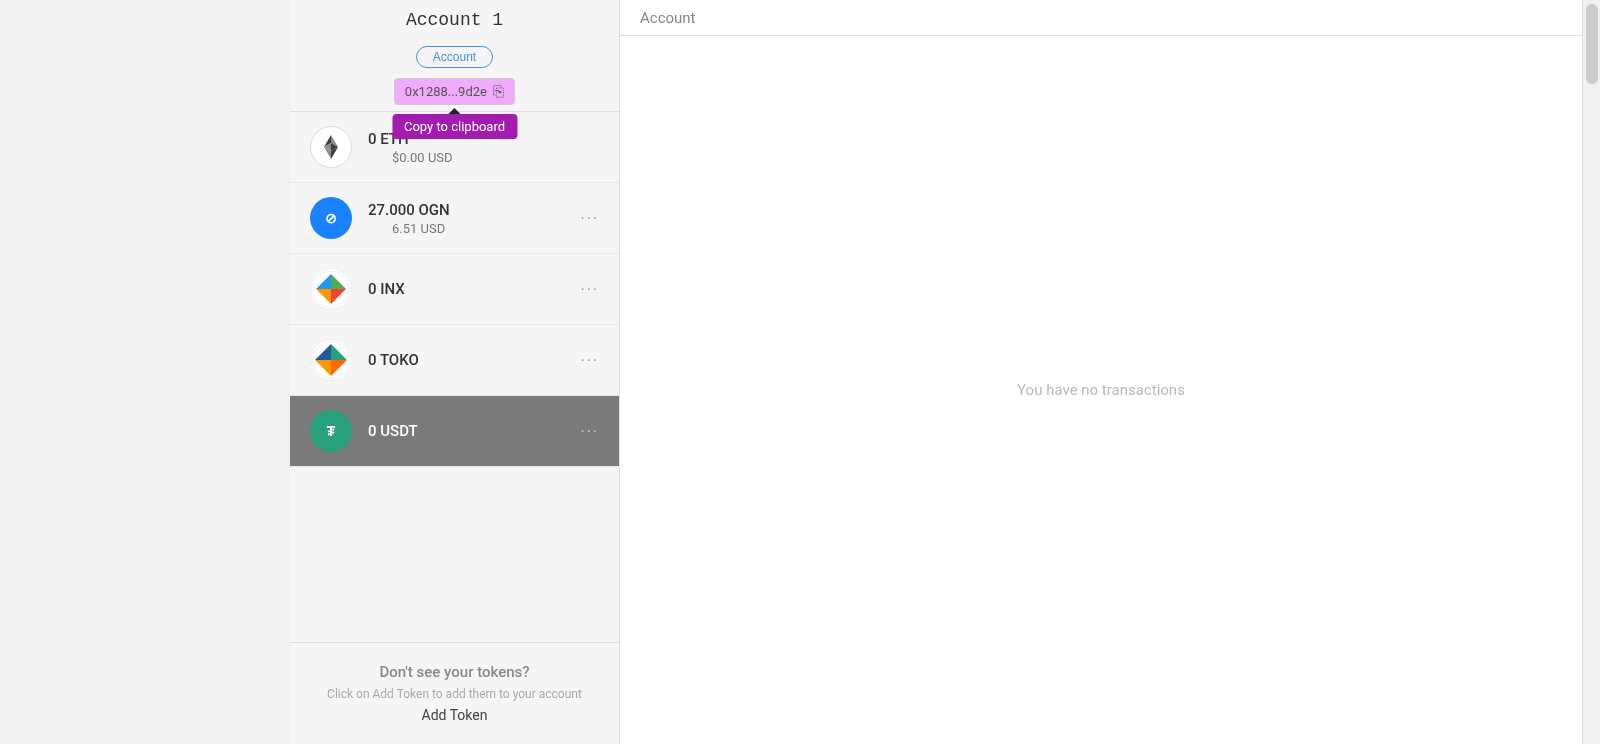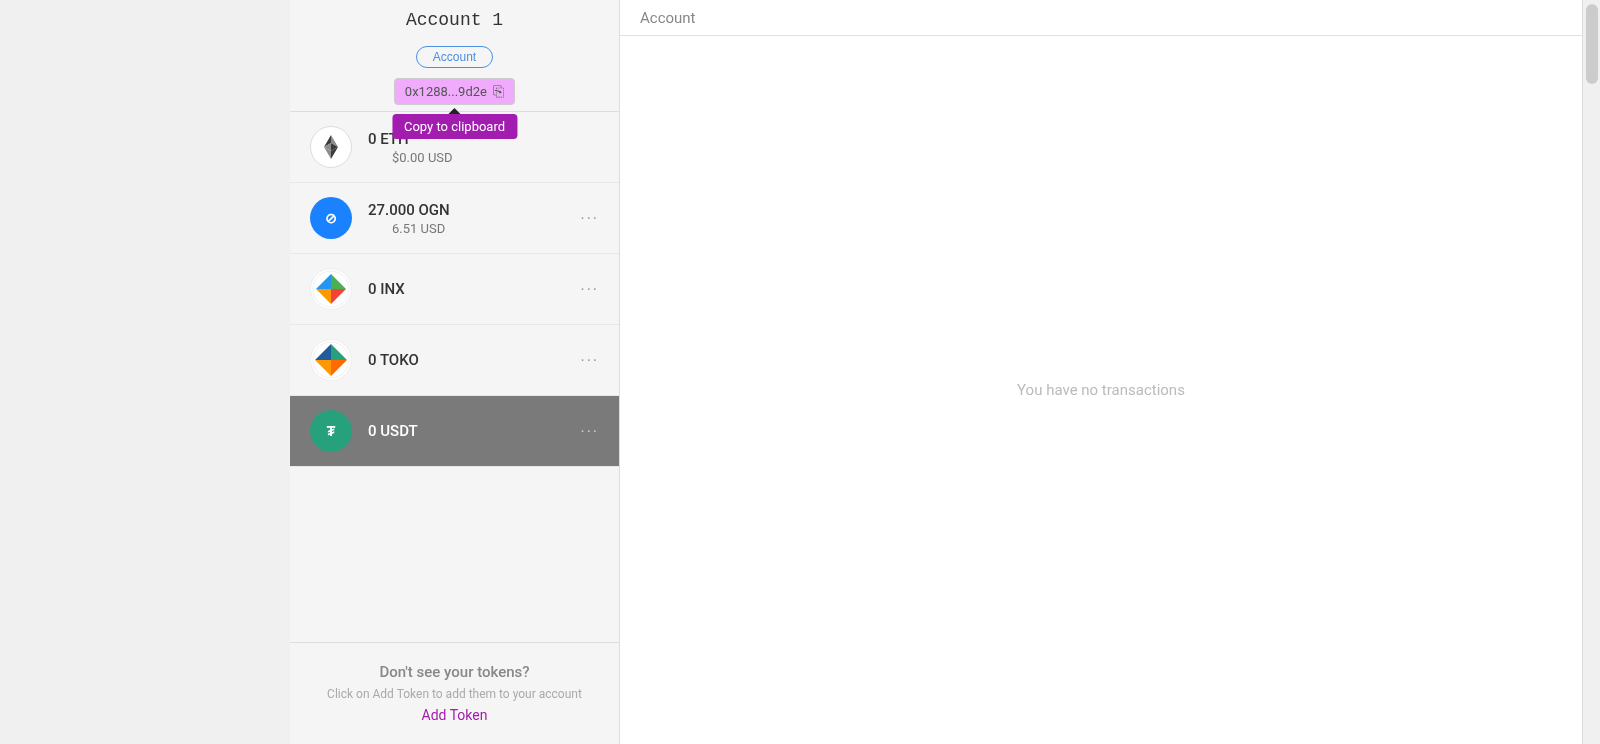--- a/index.html
+++ b/index.html
@@ -184,21 +184,21 @@
       text-align: center;
     }
 
     .add-token-sub {
       font-size: 12px;
       color: #aaa;
       margin-bottom: 4px;
     }
 
     .add-token-link {
-      color: #a21caf;
+      color: #404040;
       font-size: 14px;
       text-decoration: none;
       cursor: pointer;
       text-align: center;
     }
 
     
     .eth-icon {
       background: #fff;
       border: 1px solid #ddd;

